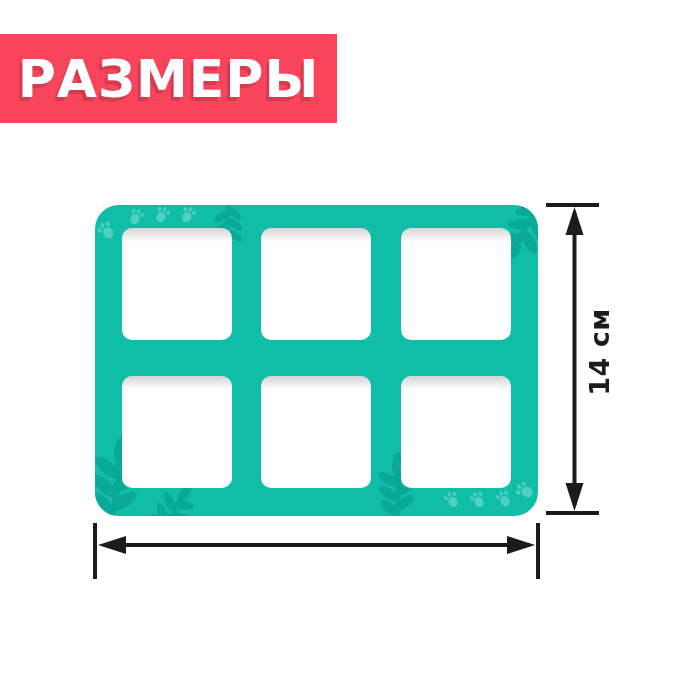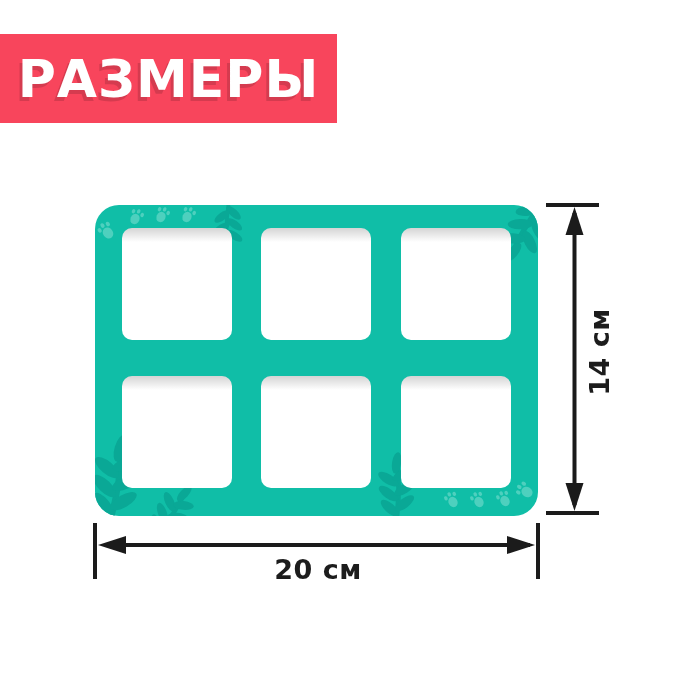--- a/index.html
+++ b/index.html
@@ -151,15 +151,14 @@
   </svg>
   <div class="dim-label dim-label-h">14 см</div>
 
   <svg class="dim-svg" style="left:85px;top:513px;" width="465" height="72" viewBox="0 0 465 72">
     <line class="dim-stroke" x1="10" y1="10" x2="10" y2="66"></line>
     <line class="dim-stroke" x1="453" y1="10" x2="453" y2="66"></line>
     <line class="dim-stroke" x1="20" y1="32" x2="445" y2="32"></line>
     <polygon class="dim-fill" points="13,32 41,23 41,41"></polygon>
     <polygon class="dim-fill" points="450,32 422,23 422,41"></polygon>
   </svg>
-  <div class="dim-label dim-label-w">20 см</div>
 
 </div>
 
 </body></html>

